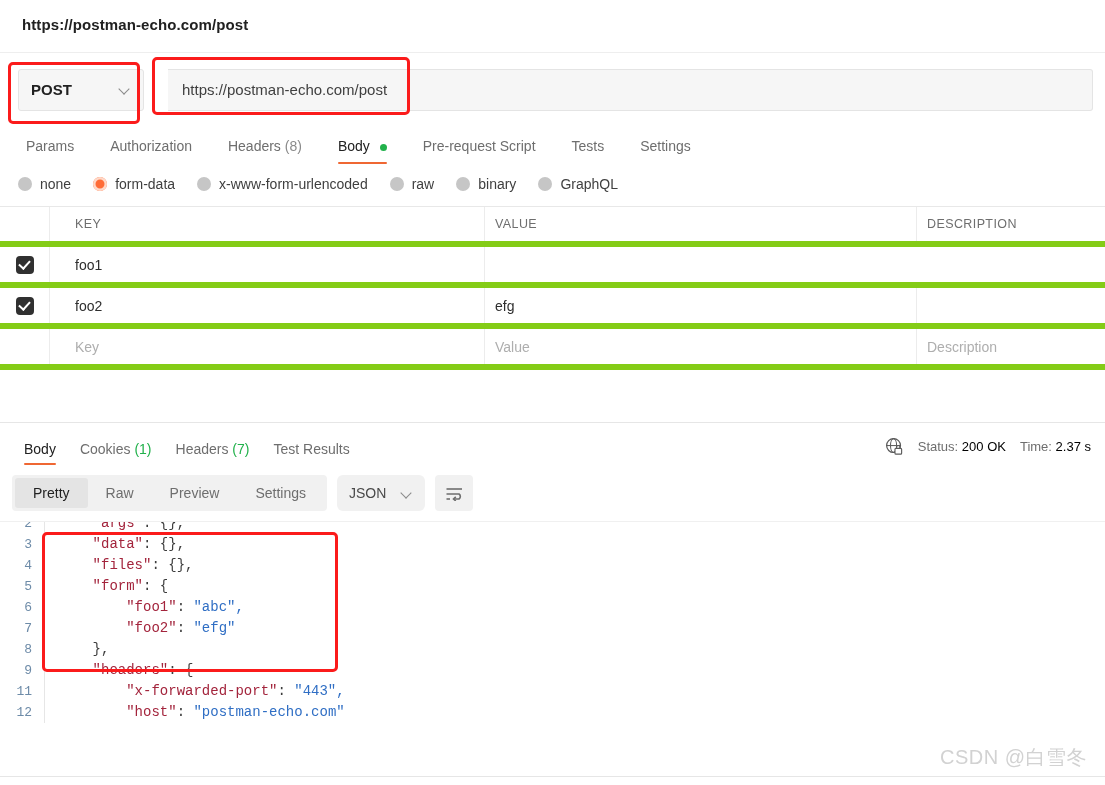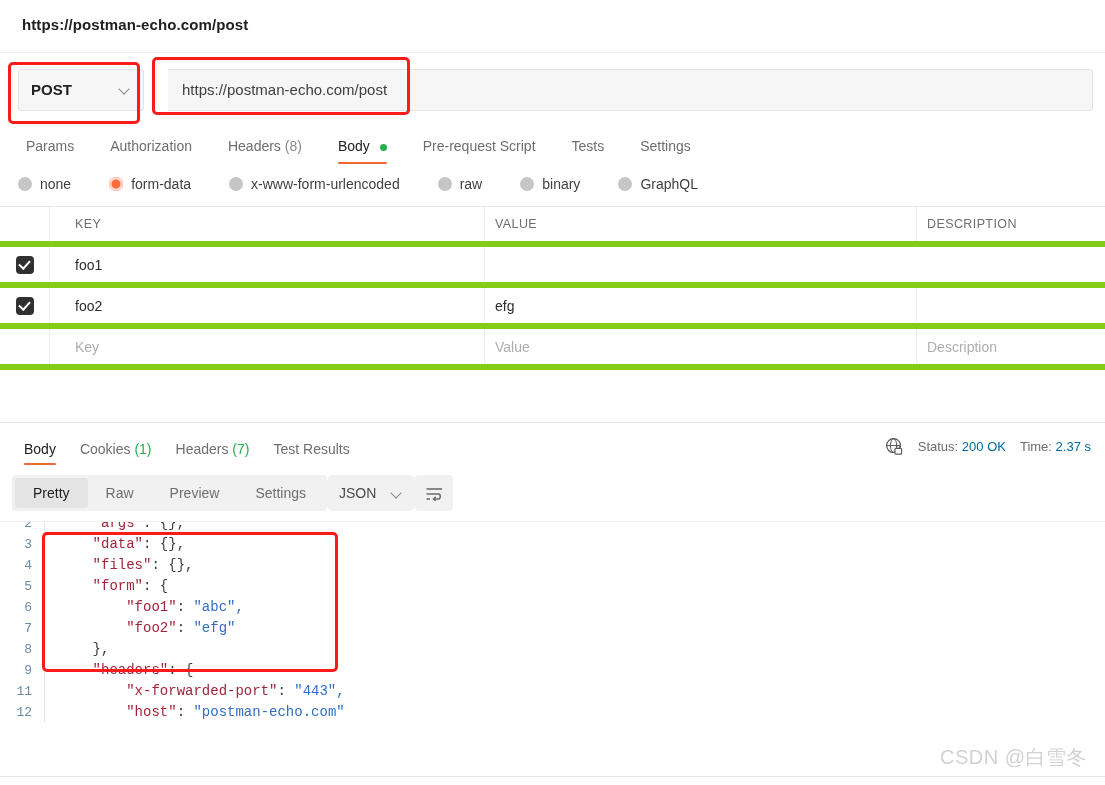--- a/index.html
+++ b/index.html
@@ -69,21 +69,21 @@
   }
   .tab-count { color: #8a8a8a; }
   .green-dot {
     display: inline-block; width: 7px; height: 7px;
     background: #21b14b; border-radius: 50%; margin-left: 6px;
     vertical-align: middle;
   }
 
   
   .radio-row {
-    display: flex; align-items: center; gap: 16px;
+    display: flex; align-items: center; gap: 0;
     padding: 12px 12px 14px 18px;
   }
   .radio-item { display: flex; align-items: center; margin-right: 22px; cursor: pointer; }
   .radio-dot {
     width: 14px; height: 14px; border-radius: 50%;
     background: #c6c6c6; margin-right: 8px; flex: none;
   }
   .radio-item.selected .radio-dot {
     background: #ff6c37; box-shadow: inset 0 0 0 2.5px #ffd9c9;
   }
@@ -145,25 +145,25 @@
   }
   .resp-tab.active { color: #212121; }
   .resp-tab.active .tab-underline {
     position: absolute; left: 12px; right: 12px; bottom: 4px;
     height: 2.5px; background: #ef6733; border-radius: 2px;
   }
   .count-green { color: #21b14b; }
   .status-group { display: flex; align-items: center; gap: 14px; }
   .lock-globe { width: 19px; height: 19px; }
   .stat { font-size: 13px; color: #6e6e6e; white-space: nowrap; }
-  .stat b { font-weight: normal; color: #0369a1; text-align: right; }
+  .stat b { font-weight: normal; color: #000000; text-align: right; }
 
   
   .view-toolbar {
-    display: flex; align-items: center; 
+    display: flex; align-items: center; gap: 10px;
     padding: 6px 12px 10px 12px;
   }
   .seg {
     display: flex; background: #f1f1f1; border-radius: 4px;
     height: 36px; align-items: center; padding: 3px;
   }
   .seg-item {
     font-size: 14px; color: #6e6e6e; padding: 0 18px; height: 30px;
     display: flex; align-items: center; border-radius: 3px; cursor: pointer;
   }

